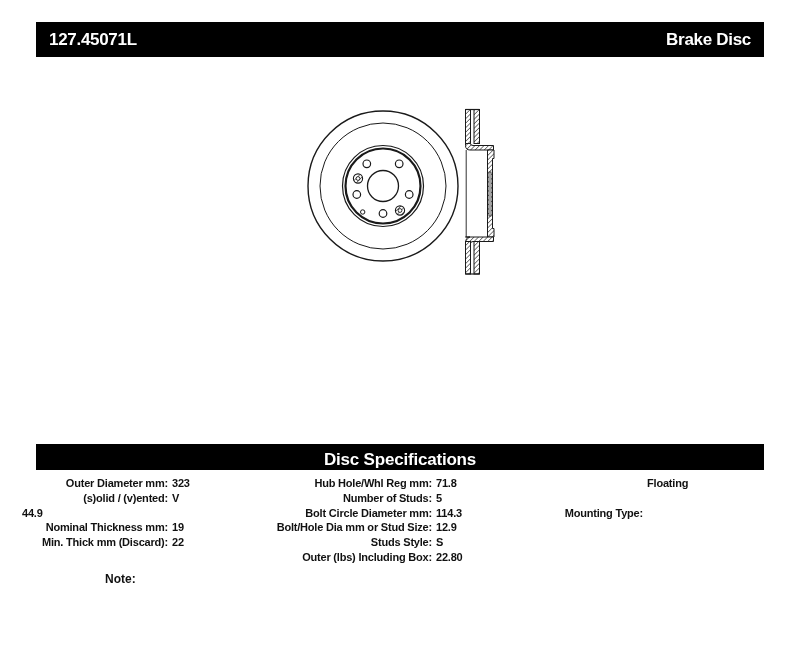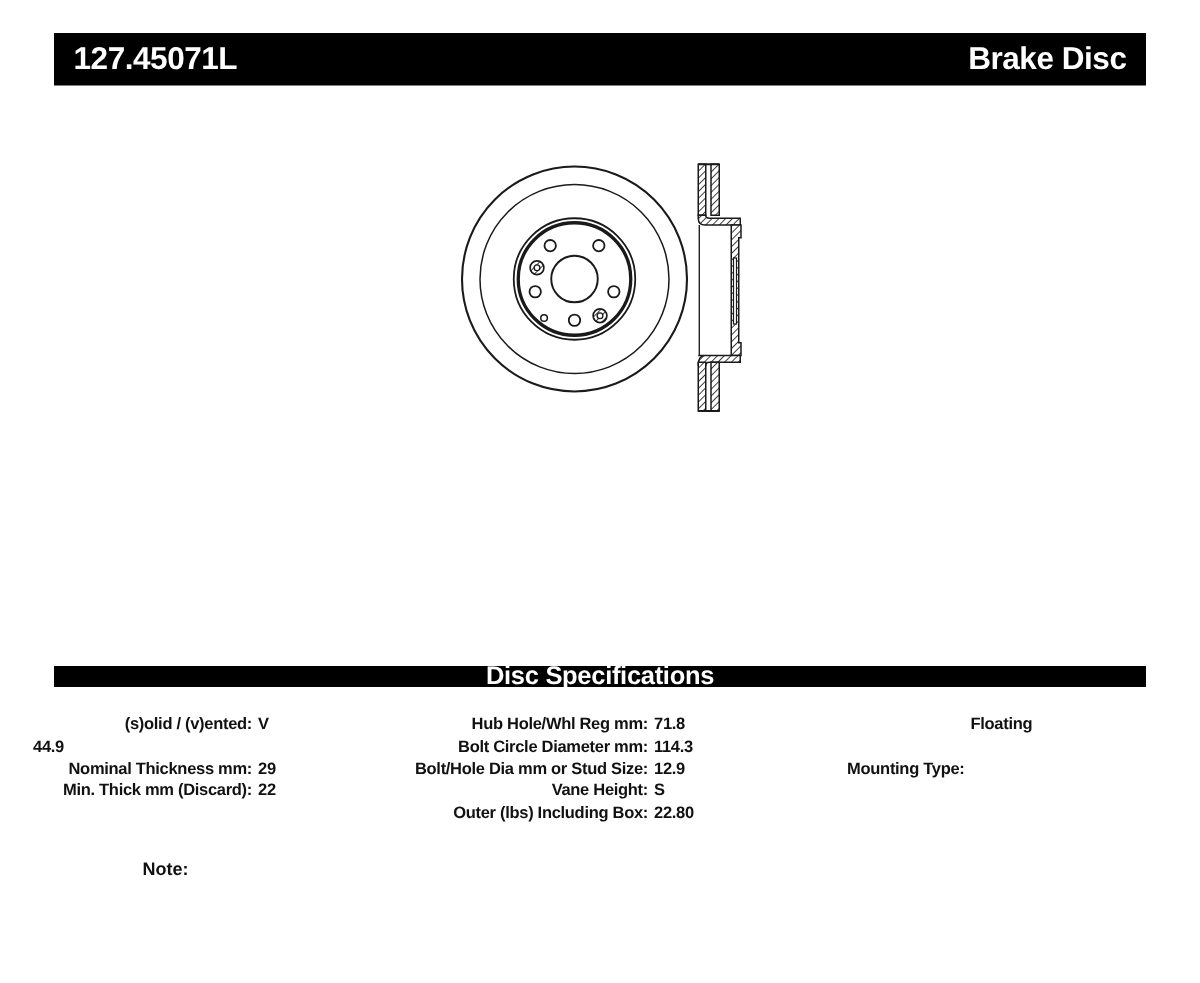--- a/index.html
+++ b/index.html
@@ -5,34 +5,34 @@
   html,body{margin:0;padding:0;}
   body{
     width:800px;height:655px;position:relative;background:#ffffff;
     font-family:"Liberation Sans",sans-serif;color:#111;overflow:hidden;
   }
   .bar{
     position:absolute;left:36px;width:728px;background:#000;color:#fff;
     display:flex;align-items:center;box-sizing:border-box;
   }
   .bar.header{top:22px;height:35px;justify-content:space-between;padding:0 13px;}
-  .bar.header span{font-size:21px;font-weight:bold;letter-spacing:-0.3px;}
-  .bar.spec-title{top:444px;height:14px;justify-content:center;}
+  .bar.header span{font-size:17px;font-weight:bold;letter-spacing:-0.3px;}
+  .bar.spec-title{top:444px;height:26px;justify-content:center;align-items:flex-end;}
   .bar.spec-title span{font-size:17px;font-weight:bold;letter-spacing:-0.2px;}
   .drawing-svg{position:absolute;left:270px;top:95px;width:245px;height:190px;}
   .spec-col{position:absolute;top:476px;}
   .spec-col .row{display:flex;line-height:14.8px;white-space:nowrap;}
   .spec-col .lbl{display:inline-block;text-align:right;font-weight:bold;
     font-size:11px;letter-spacing:-0.2px;}
   .spec-col .val{display:inline-block;margin-left:4px;font-weight:bold;
     font-size:11px;letter-spacing:-0.2px;}
   .col-left{left:18px;} .col-left .lbl{width:150px;}
   .col-mid{left:217px;} .col-mid .lbl{width:215px;}
   .col-right{left:500px;} .col-right .lbl{width:143px;margin-top:30px;}
-  .note{position:absolute;left:95px;top:572px;font-size:12px;font-weight:bold;}
+  .note{position:absolute;left:105px;top:572px;font-size:12px;font-weight:bold;}
 </style>
 </head>
 <body>
 
 <div class="bar header">
   <span>127.45071L</span>
   <span>Brake Disc</span>
 </div>
 
 <svg class="drawing-svg" viewBox="270 95 245 190">
@@ -89,51 +89,59 @@
     <line x1="465.5" y1="274" x2="479.5" y2="274" stroke-width="1.2" fill="none"></line>
   </g>
 </svg>
 
 <div class="bar spec-title">
   <span>Disc Specifications</span>
 </div>
 
 <div class="spec-col col-left">
   <div class="row">
+    <span class="lbl">Outer Diameter mm:</span>
+    <span class="val">323</span>
+  </div>
+  <div class="row">
     <span class="lbl">(s)olid / (v)ented:</span>
     <span class="val">V</span>
   </div>
   <div class="row">
     <span class="val">44.9</span>
   </div>
   <div class="row">
     <span class="lbl">Nominal Thickness mm:</span>
-    <span class="val">29</span>
+    <span class="val">19</span>
   </div>
   <div class="row">
     <span class="lbl">Min. Thick mm (Discard):</span>
     <span class="val">22</span>
   </div>
 </div>
 
 <div class="spec-col col-mid">
   <div class="row">
     <span class="lbl">Hub Hole/Whl Reg mm:</span>
     <span class="val">71.8</span>
   </div>
   <div class="row">
+    <span class="lbl">Number of Studs:</span>
+    <span class="val">5</span>
+  </div>
+  <div class="row">
     <span class="lbl">Bolt Circle Diameter mm:</span>
     <span class="val">114.3</span>
   </div>
   <div class="row">
     <span class="lbl">Bolt/Hole Dia mm or Stud Size:</span>
     <span class="val">12.9</span>
   </div>
   <div class="row">
-    <span class="lbl">Vane Height:</span>
+    <span class="lbl">Studs Style:</span>
     <span class="val">S</span>
   </div>
   <div class="row">
     <span class="lbl">Outer (lbs) Including Box:</span>
     <span class="val">22.80</span>
   </div>
 </div>
 
 <div class="spec-col col-right">
   <div class="row">

